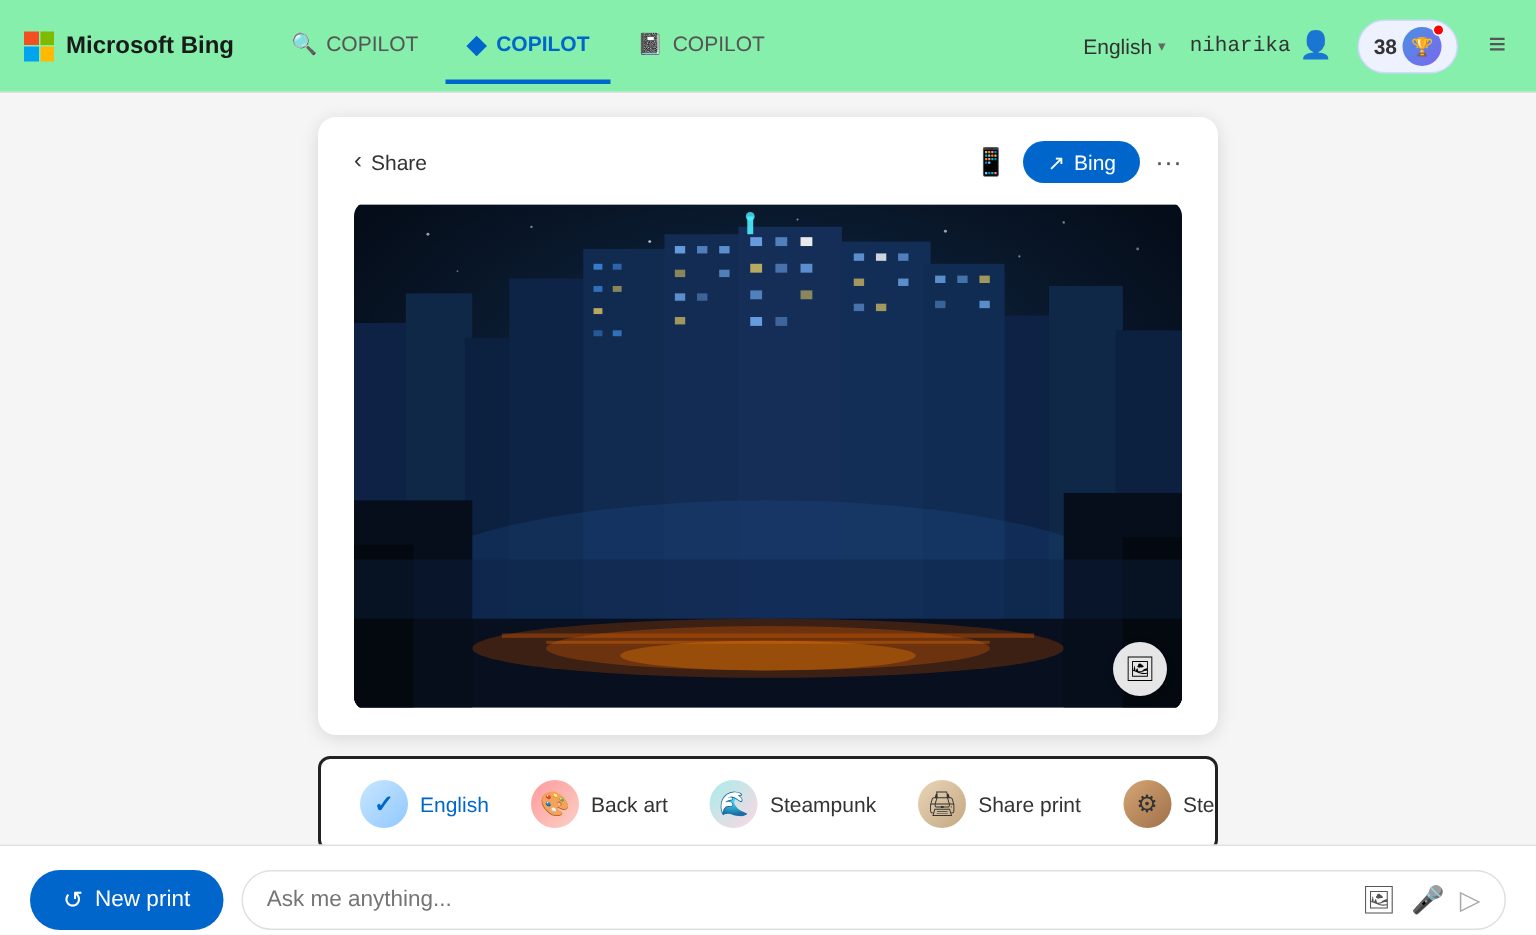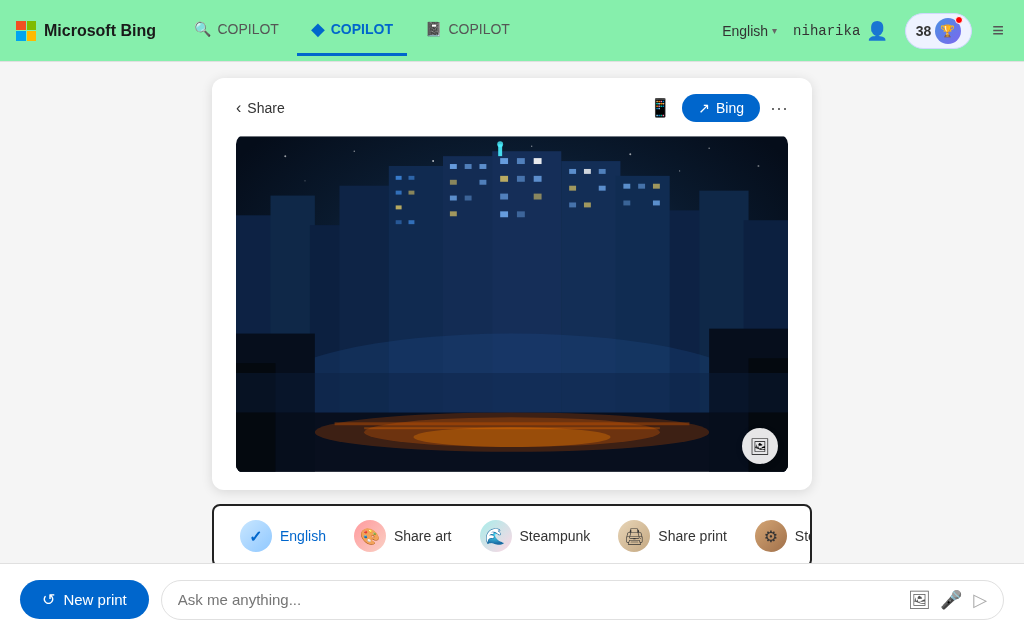--- a/index.html
+++ b/index.html
@@ -343,21 +343,21 @@
 
     <div class="style-selector">
       <div class="style-item active">
         <div class="style-icon" style="background:linear-gradient(135deg,#c8e6ff,#90c8ff);">
           <span class="check-icon">✓</span>
         </div>
         <span>English</span>
       </div>
       <div class="style-item">
         <div class="style-icon" style="background:linear-gradient(135deg,#ff9a9e,#fad0c4); font-size:16px; display:flex;align-items:center;justify-content:center;">🎨</div>
-        <span>Share art</span>
+        <span>Back art</span>
       </div>
       <div class="style-item">
         <div class="style-icon" style="background:linear-gradient(135deg,#a8edea,#fed6e3); font-size:16px; display:flex;align-items:center;justify-content:center;">🌊</div>
         <span>Steampunk</span>
       </div>
       <div class="style-item">
         <div class="style-icon" style="background:linear-gradient(135deg,#e8d5b7,#c4a882); font-size:16px; display:flex;align-items:center;justify-content:center;">🖨</div>
         <span>Share print</span>
       </div>
       <div class="style-item">

